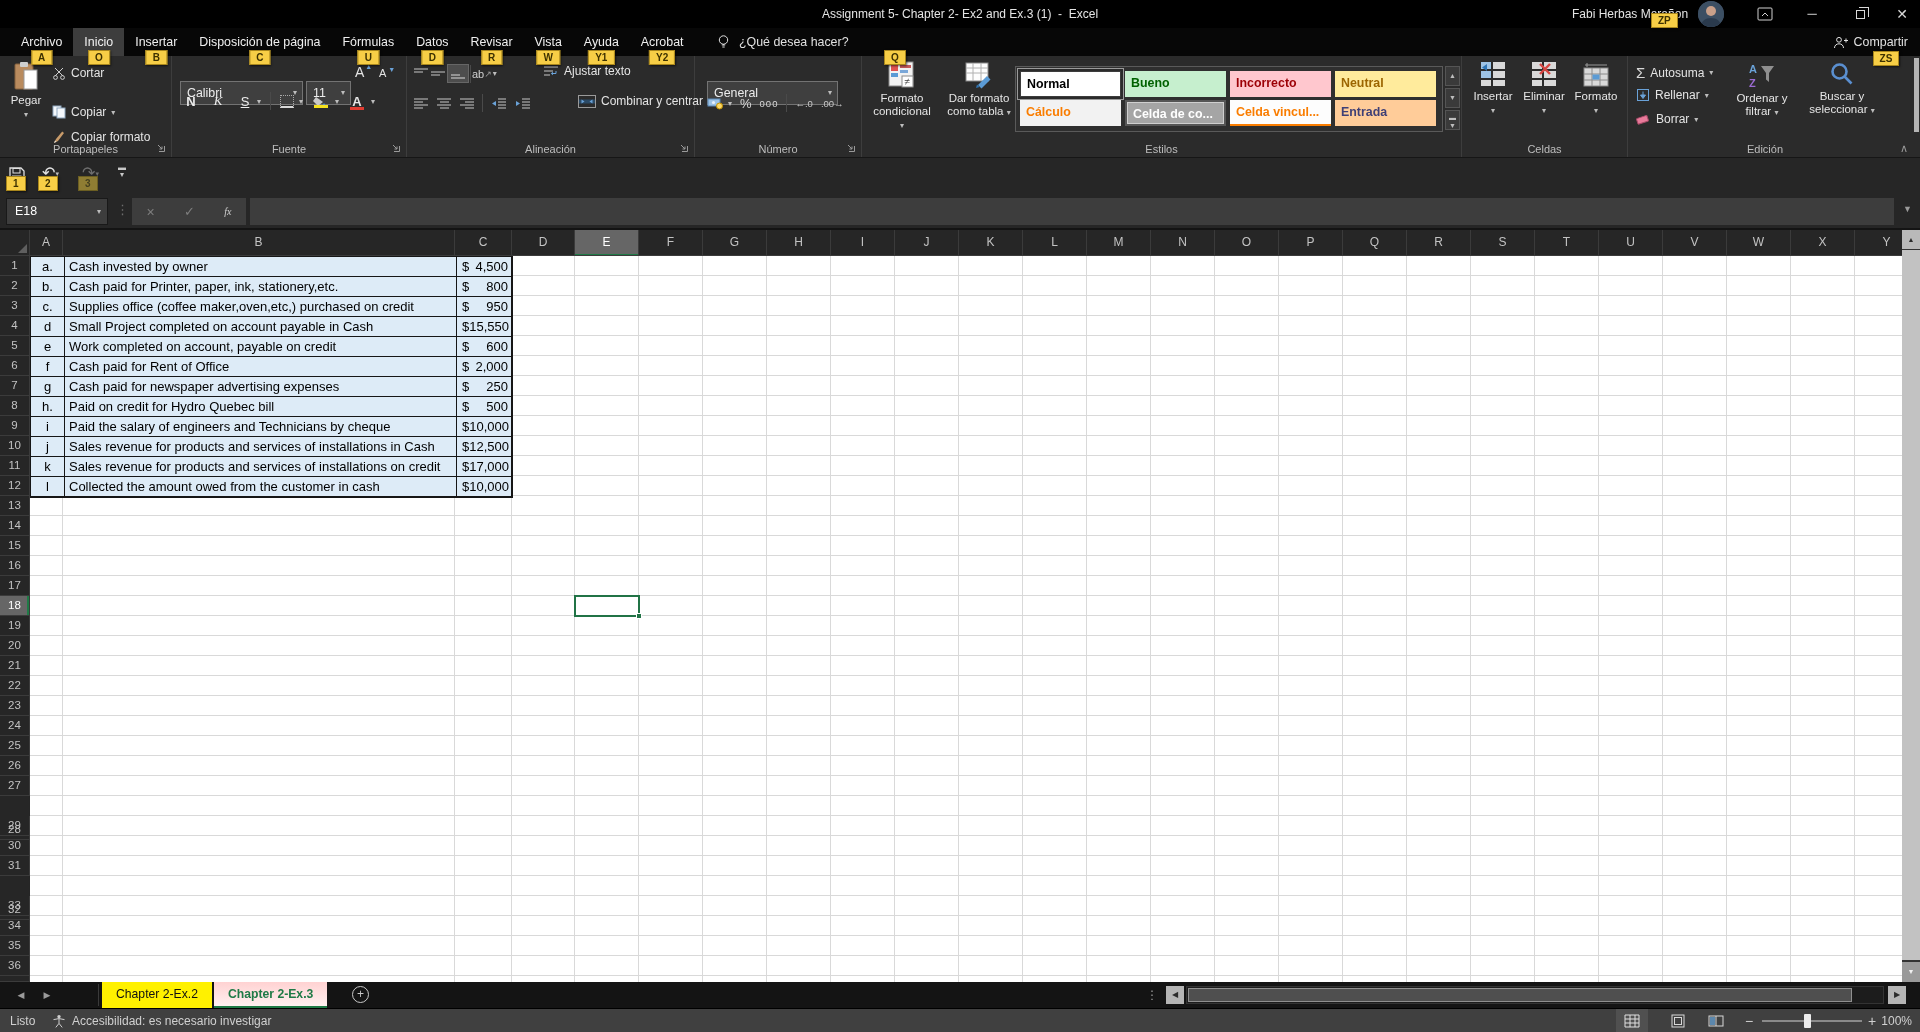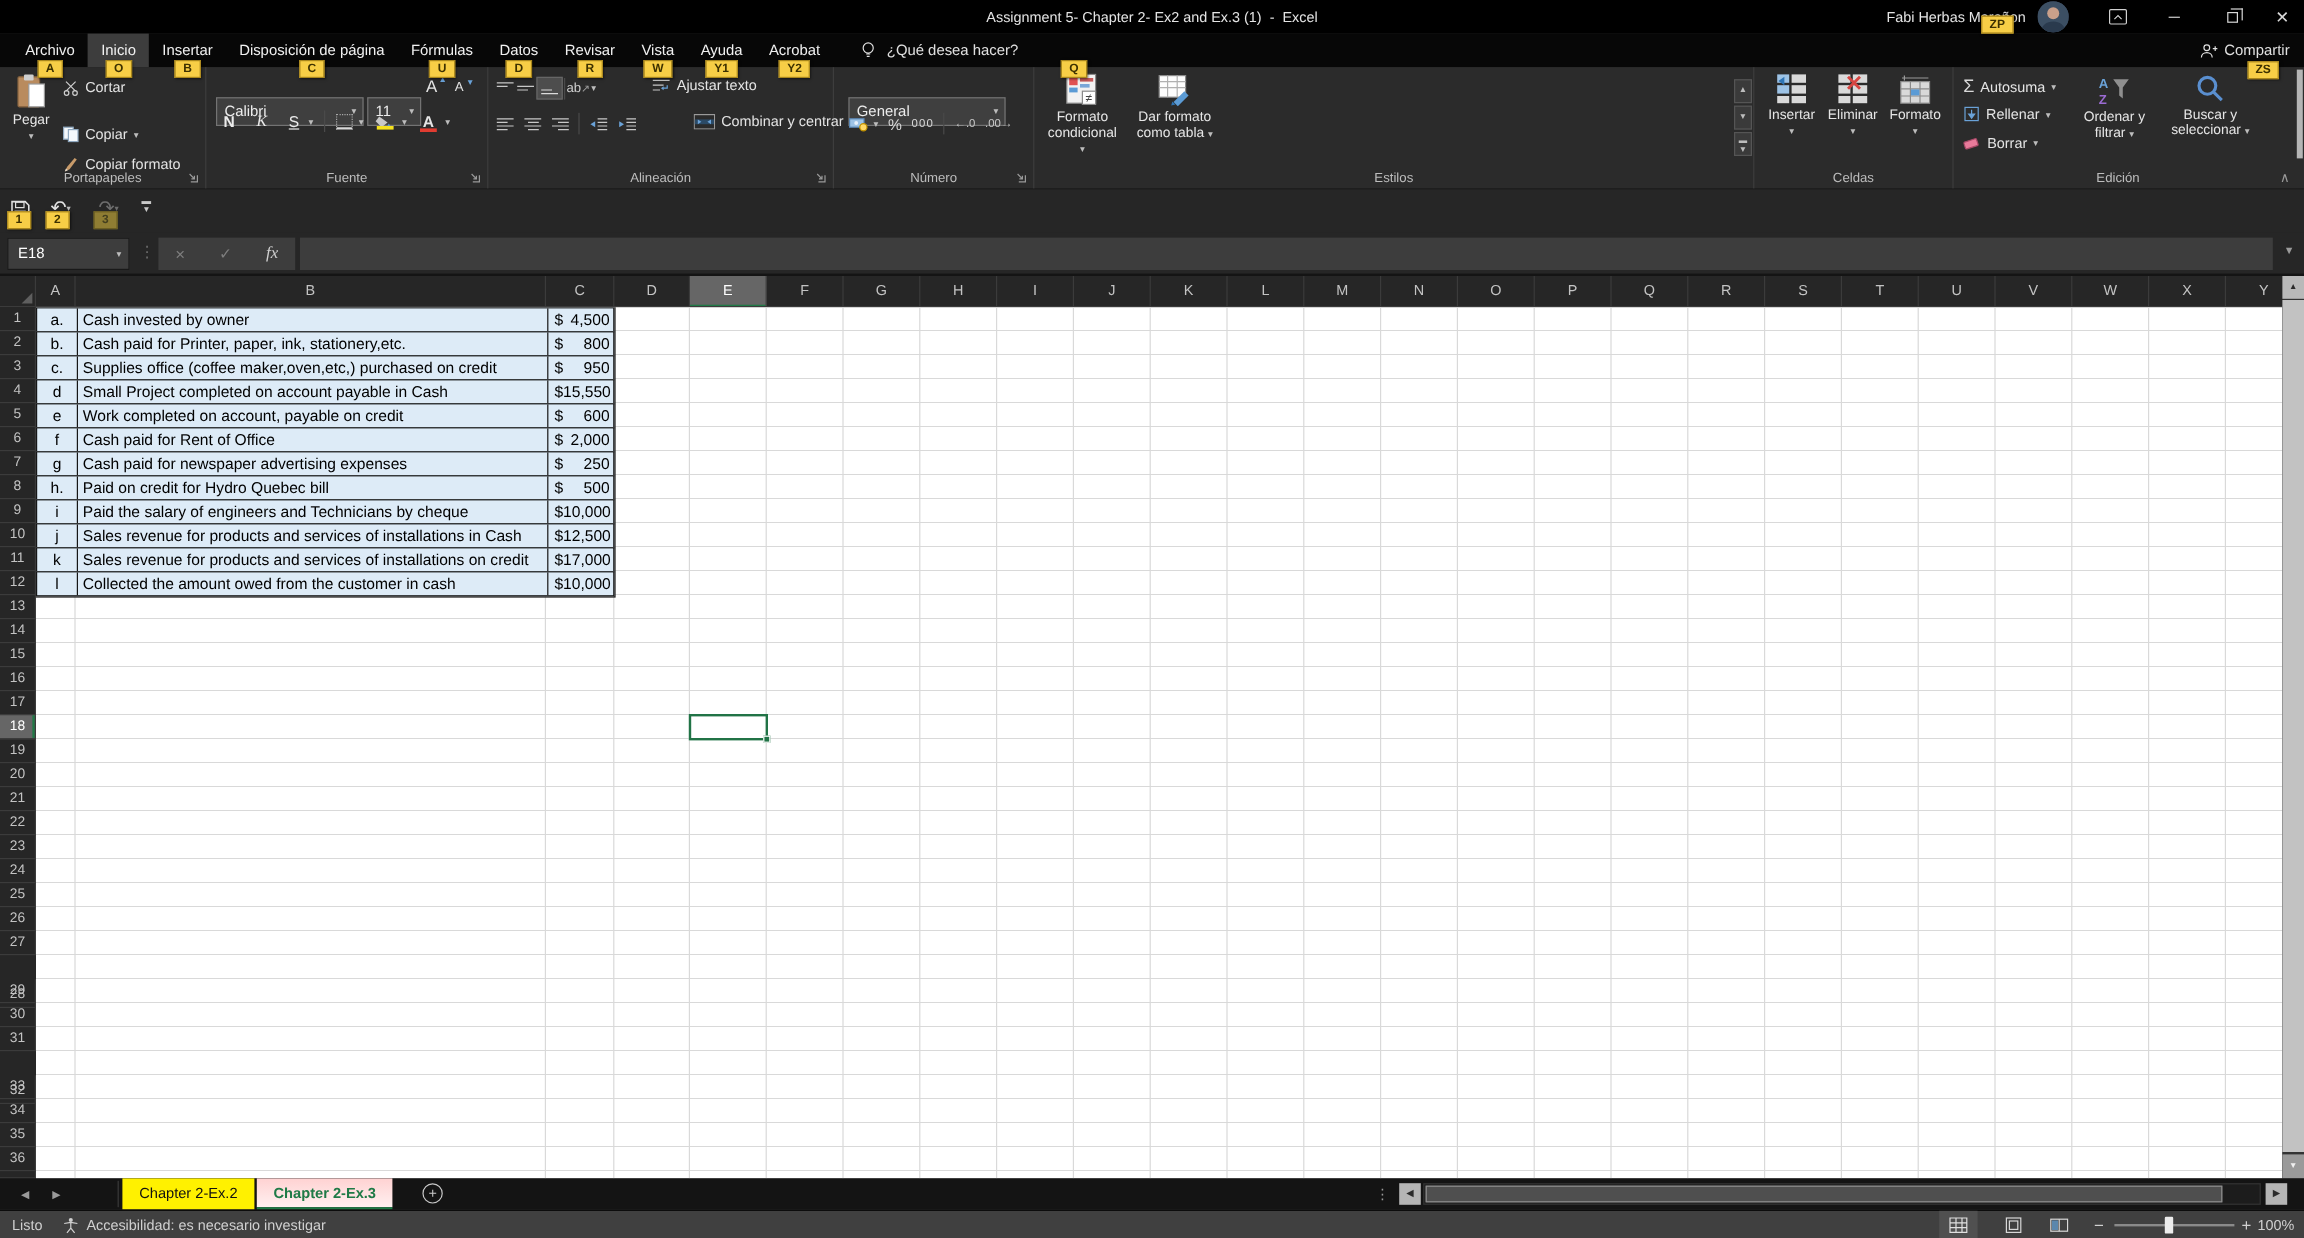--- a/index.html
+++ b/index.html
@@ -390,20 +390,32 @@
       <div class="bigbtn" style="left:84px;width:66px;">
         <svg class="bicon" width="28" height="28">
             <rect x="1" y="2" width="22" height="18" fill="#fdfdfd" stroke="#8a8a8a"></rect>
             <path d="M1 7h22M1 12h22M8 2v18M16 2v18" stroke="#b0b0b0"></path>
             <path d="M13 24l9-9 3.5 3.5-9 9z" fill="#5b9bd5"></path>
             <path d="M11 27l3.5-1-2.5-2.5z" fill="#2e75b6"></path>
           </svg>
         <span>Dar formato</span><br>
         <span>como tabla</span> <span class="dd">▾</span>
       </div>
+      <div style="position:absolute;left:153px;top:10px;width:428px;height:66px;background:#2f2f2f;border:1px solid #5a5a5a;padding:4px;">
+        <div id="style-gallery" style="display:grid;grid-template-columns:repeat(4,101px);grid-auto-rows:26px;gap:3px 4px;">
+            <div class="chip selected" style="background: rgb(255, 255, 255); color: rgb(0, 0, 0);">Normal</div>
+            <div class="chip" style="background: rgb(198, 239, 206); color: rgb(0, 97, 0);">Bueno</div>
+            <div class="chip" style="background: rgb(255, 199, 206); color: rgb(156, 0, 6);">Incorrecto</div>
+            <div class="chip" style="background: rgb(255, 235, 156); color: rgb(156, 101, 0);">Neutral</div>
+            <div class="chip" style="background: rgb(242, 242, 242); color: rgb(250, 125, 0);">Cálculo</div>
+            <div class="chip frame" style="background: rgb(165, 165, 165); color: rgb(255, 255, 255);">Celda de co...</div>
+            <div class="chip" style="background: rgb(253, 253, 253); color: rgb(250, 125, 0); box-shadow: rgb(250, 125, 0) 0px -2px 0px inset;">Celda vincul...</div>
+            <div class="chip" style="background: rgb(255, 204, 153); color: rgb(63, 63, 118);">Entrada</div>
+          </div>
+      </div>
       <div class="gal-scroll" style="left:583px;top:10px;">▲</div>
       <div class="gal-scroll" style="left:583px;top:32px;">▼</div>
       <div class="gal-scroll" style="left:583px;top:54px;line-height:8px;padding-top:3px;">▬<br>▼</div>
       <div class="grp-label">Estilos</div>
     </div>
 
     <div class="grp" style="left:1462px;width:166px;">
       <div class="bigbtn" style="left:8px;width:46px;">
         <svg class="bicon" width="26" height="26">
             <rect x="1" y="1" width="10" height="7" fill="#9dc3e6"></rect>
@@ -503,21 +515,21 @@
 
   <div class="formularow">
     <div class="namebox">
       <span>E18</span>
       <span class="dd">▾</span>
     </div>
     <div style="position:absolute;left:116px;top:8px;color:#6e6e6e;font-size:13px;">⋮</div>
     <div class="fxpanel">
       <span style="color:#7e7e7e;font-size:14px;">×</span>
       <span style="color:#7e7e7e;font-size:13px;">✓</span>
-      <span style="color:#d0d0d0;font-size:14px;font-style:italic;font-family:'Liberation Serif',serif;">fx</span>
+      <span style="color:#d0d0d0;font-size:10px;font-style:italic;font-family:'Liberation Serif',serif;">fx</span>
     </div>
     <div class="formulafield"><span></span></div>
     <div style="position:absolute;right:8px;top:10px;color:#9a9a9a;font-size:9px;">▼</div>
   </div>
 
   <div class="grid-corner">
       <span class="tri"></span>
     </div>
   <div id="colheaders">
       <div class="colh" style="left: 0px; width: 33px;">A</div>

